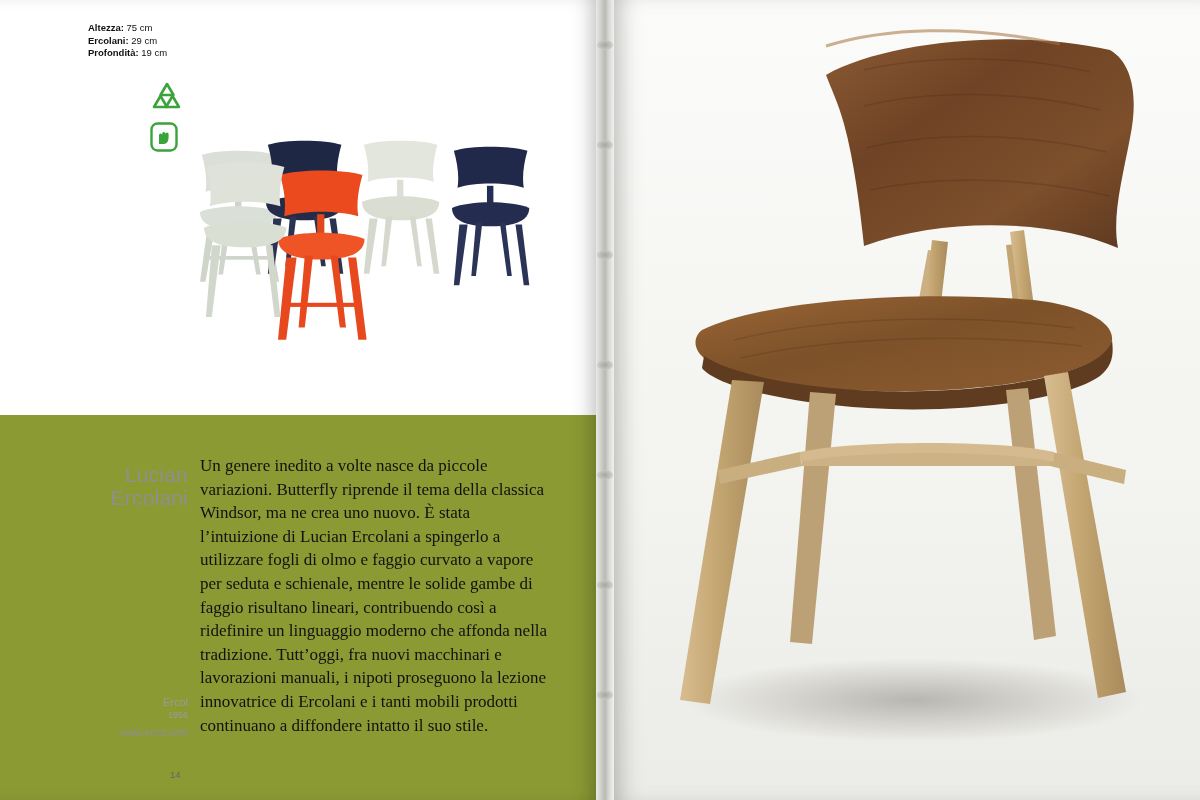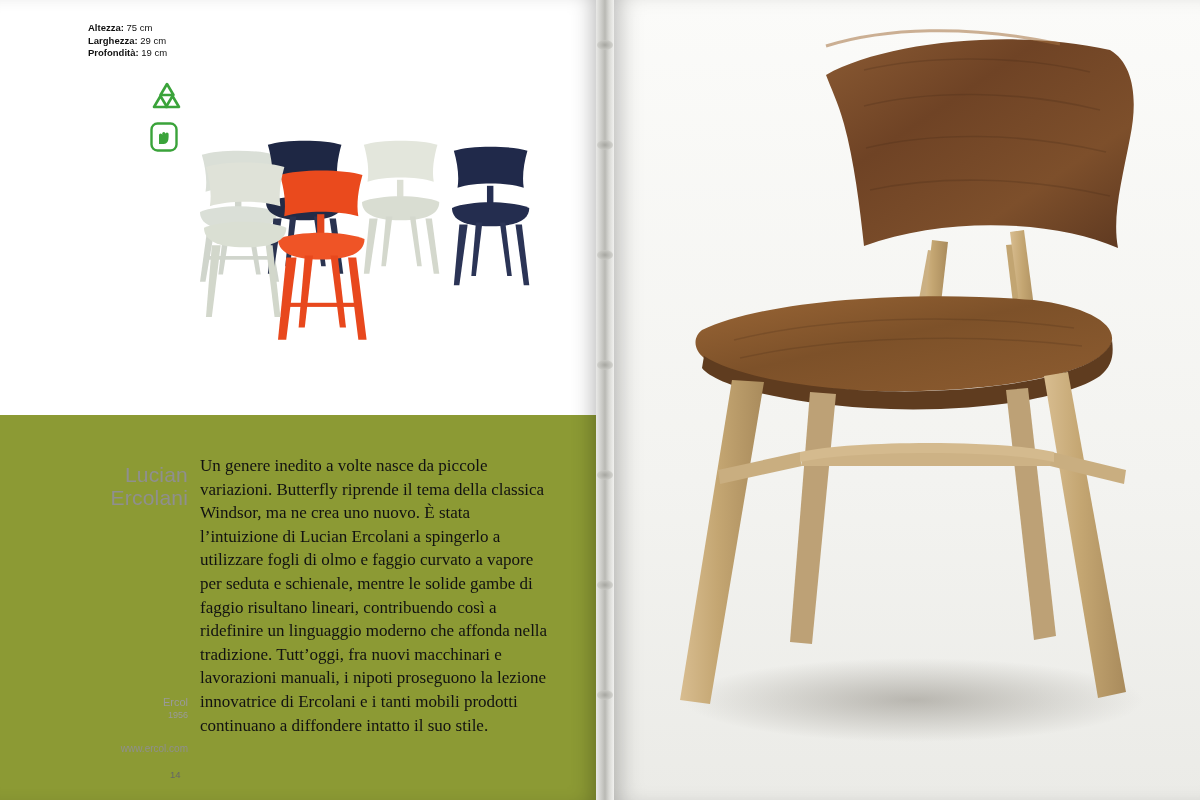--- a/index.html
+++ b/index.html
@@ -58,21 +58,21 @@
     position:absolute;left:28px;top:482px;width:160px;
     text-align:right;font-style:italic;
     font-size:14.5px;line-height:21.5px;color:#1a1a1a;
   }
   .brand{
     position:absolute;left:28px;top:695px;width:160px;text-align:right;
     font-family:"Liberation Sans",sans-serif;color:#9a9a9a;
   }
   .brand .name{font-size:11px;line-height:14px;}
   .brand .year{font-size:9px;line-height:12px;}
-  .brand .url{font-size:10px;line-height:15px;margin-top:20px;color:#8f8f8f;}
+  .brand .url{font-size:10px;line-height:15px;margin-top:4px;color:#8f8f8f;}
 
   .title{
     position:absolute;left:200px;top:415px;
     font-family:"Liberation Sans",sans-serif;
     font-weight:bold;font-size:38px;line-height:40px;color:#111;
     letter-spacing:-.5px;
   }
   .body-copy{
     position:absolute;left:200px;top:454px;width:350px;
     font-size:17px;line-height:23.6px;color:#111;text-align:left;
@@ -97,21 +97,21 @@
   <div class="left">
 
     <div class="marker left"></div>
 
     <div class="dims">
       <div>
         <b>Altezza:</b>
         <span>75 cm</span>
       </div>
       <div>
-        <b>Larghezza:</b>
+        <b>Ercolani:</b>
         <span>29 cm</span>
       </div>
       <div>
         <b>Profondità:</b>
         <span>19 cm</span>
       </div>
     </div>
 
     <div class="eco">
       <span class="icon">

